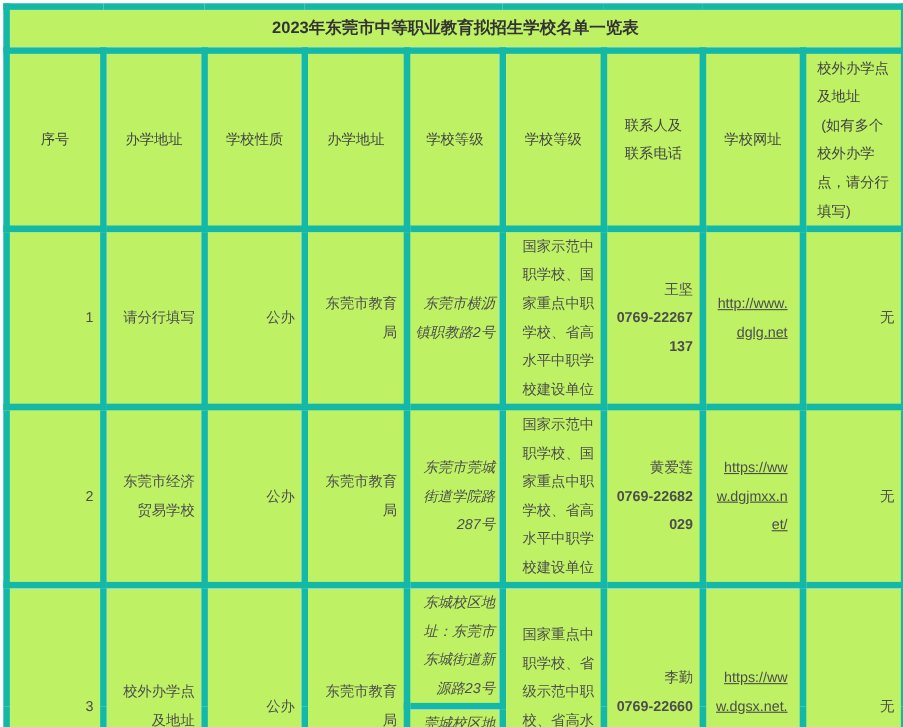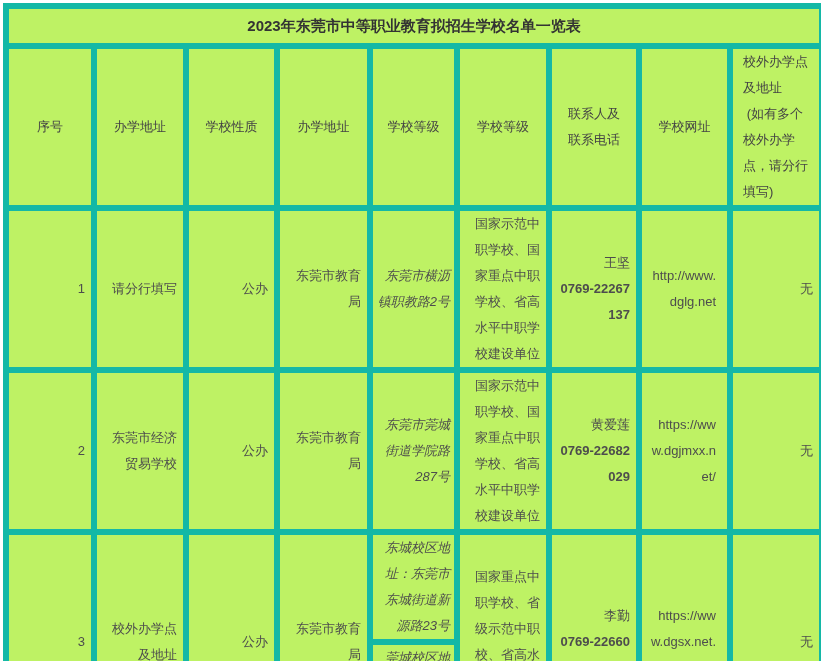--- a/index.html
+++ b/index.html
@@ -63,20 +63,21 @@
   tr.row-1 { height: 131px; }
   tr.row-2 { height: 137px; }
   tr.row-3a { height: 108px; }
   tr.row-3b { height: 107px; }
   tr.row-4 { height: 40px; }
   .block { display: block; }
   .url-text {
     display: block;
     width: 68px;
     word-break: break-all;
+    text-decoration: underline;
   }
   .phone-text {
     display: block;
     width: 72px;
     word-break: break-all;
     font-weight: bold;
   }
 </style>
 </head>
 <body>

